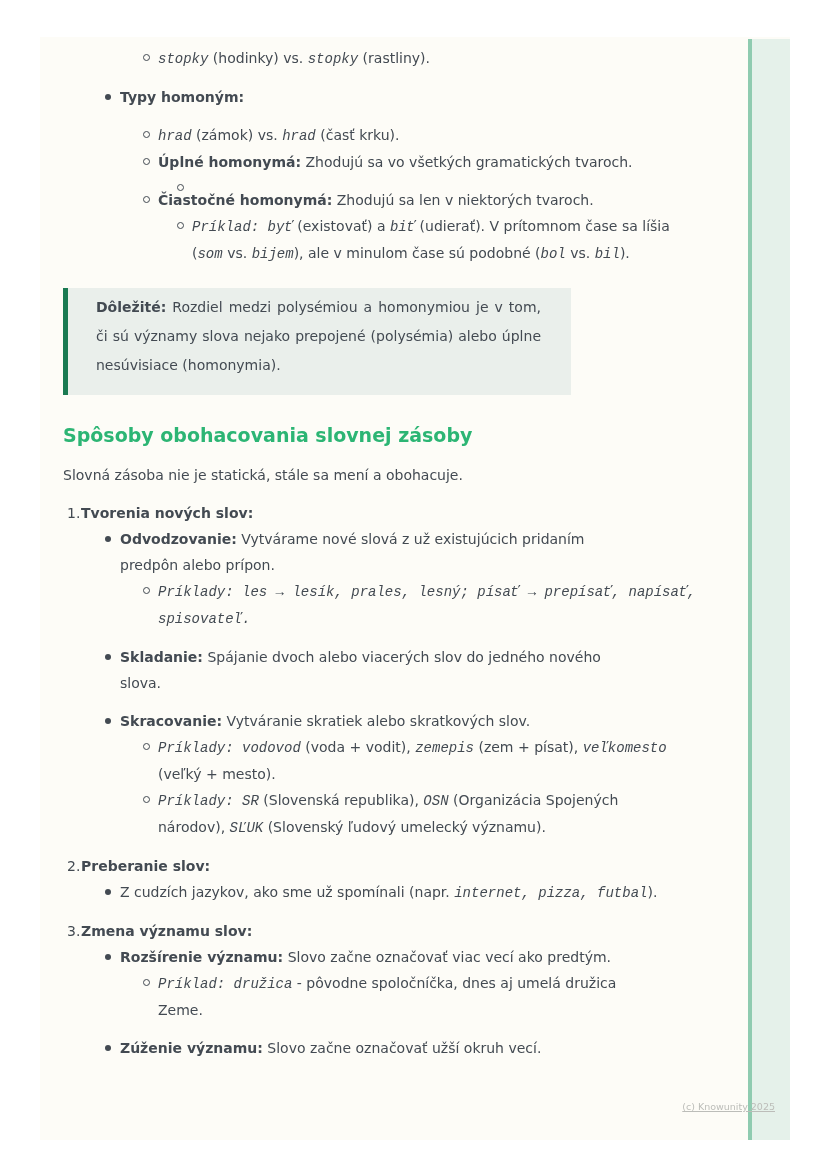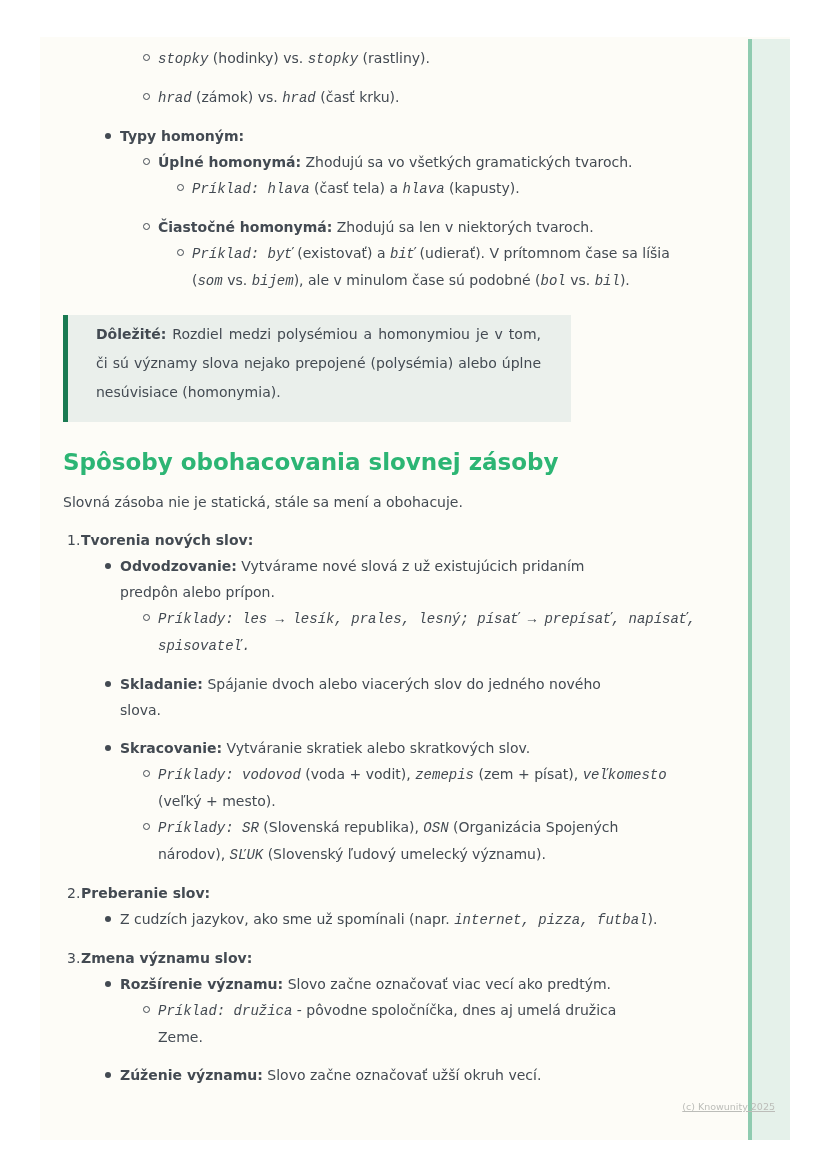--- a/index.html
+++ b/index.html
@@ -73,21 +73,21 @@
     width:508px;
     margin:21px 0 0 0;
     background:var(--callout-bg);
     border-left:5px solid var(--callout-border);
     padding:5px 30px 15px 28px;
     line-height:29px;
     text-align:justify;
   }
   .section-heading{
     margin:25px 0 12px 0;
-    font-size:23px;
+    font-size:19px;
     line-height:30px;
     font-weight:700;
     color:var(--heading);
   }
   .para{margin:0;}
   .r-b{font-weight:700;}
   .r-i{font-style:italic;font-family:Liberation Mono, monospace;}
   .footer-credit{
     position:absolute;
     right:53px;top:1100px;
@@ -102,24 +102,24 @@
 <body>
 
 <div class="page">
   <div class="accent-bar">
     <div class="bar-line"></div>
     <div class="bar-fill"></div>
   </div>
   <div class="content" id="doc-content">
       <div class="block-list">
         <div class="li lvl2"><span class="mk circle"></span><span><span class="r-i">stopky</span><span class="r-n"> (hodinky) vs. </span><span class="r-i">stopky</span><span class="r-n"> (rastliny).</span></span></div>
+        <div class="li lvl1 gap"><span class="mk disc"></span><span><span class="r-b">Typy homoným:</span></span></div>
         <div class="li lvl2 gap"><span class="mk circle"></span><span><span class="r-i">hrad</span><span class="r-n"> (zámok) vs. </span><span class="r-i">hrad</span><span class="r-n"> (časť krku).</span></span></div>
-        <div class="li lvl1 gap"><span class="mk disc"></span><span><span class="r-b">Typy homoným:</span></span></div>
         <div class="li lvl2"><span class="mk circle"></span><span><span class="r-b">Úplné homonymá:</span><span class="r-n"> Zhodujú sa vo všetkých gramatických tvaroch.</span></span></div>
-        <div class="li lvl3"><span class="mk circle"></span><span><span class="r-i">Príklad: hlava</span><span class="r-n"> (časť tela) a </span><span class="r-i">hlava</span><span class="r-n"> (kapusty).</span></span></div>
+        <div class="li lvl3"><span class="mk circle"></span></div>
         <div class="li lvl2 gap"><span class="mk circle"></span><span><span class="r-b">Čiastočné homonymá:</span><span class="r-n"> Zhodujú sa len v niektorých tvaroch.</span></span></div>
         <div class="li lvl3"><span class="mk circle"></span><span><span class="r-i">Príklad: byť</span><span class="r-n"> (existovať) a </span><span class="r-i">biť</span><span class="r-n"> (udierať). V prítomnom čase sa líšia</span><br><span class="r-n">(</span><span class="r-i">som</span><span class="r-n"> vs. </span><span class="r-i">bijem</span><span class="r-n">), ale v minulom čase sú podobné (</span><span class="r-i">bol</span><span class="r-n"> vs. </span><span class="r-i">bil</span><span class="r-n">).</span></span></div>
       </div>
       <div class="callout"><span class="r-b">Dôležité:</span><span class="r-n"> Rozdiel medzi polysémiou a homonymiou je v tom, či sú významy slova nejako prepojené (polysémia) alebo úplne nesúvisiace (homonymia).</span></div>
       <h2 class="section-heading">Spôsoby obohacovania slovnej zásoby</h2>
       <p class="para"><span class="r-n">Slovná zásoba nie je statická, stále sa mení a obohacuje.</span></p>
       <div class="block-list">
         <div class="li lvl0"><span class="mk num">1.</span><span><span class="r-b">Tvorenia nových slov:</span></span></div>
         <div class="li lvl1"><span class="mk disc"></span><span><span class="r-b">Odvodzovanie:</span><span class="r-n"> Vytvárame nové slová z už existujúcich pridaním</span><br><span class="r-n">predpôn alebo prípon.</span></span></div>
         <div class="li lvl2"><span class="mk circle"></span><span><span class="r-i">Príklady: les → lesík, prales, lesný; písať → prepísať, napísať,</span><br><span class="r-i">spisovateľ.</span></span></div>

